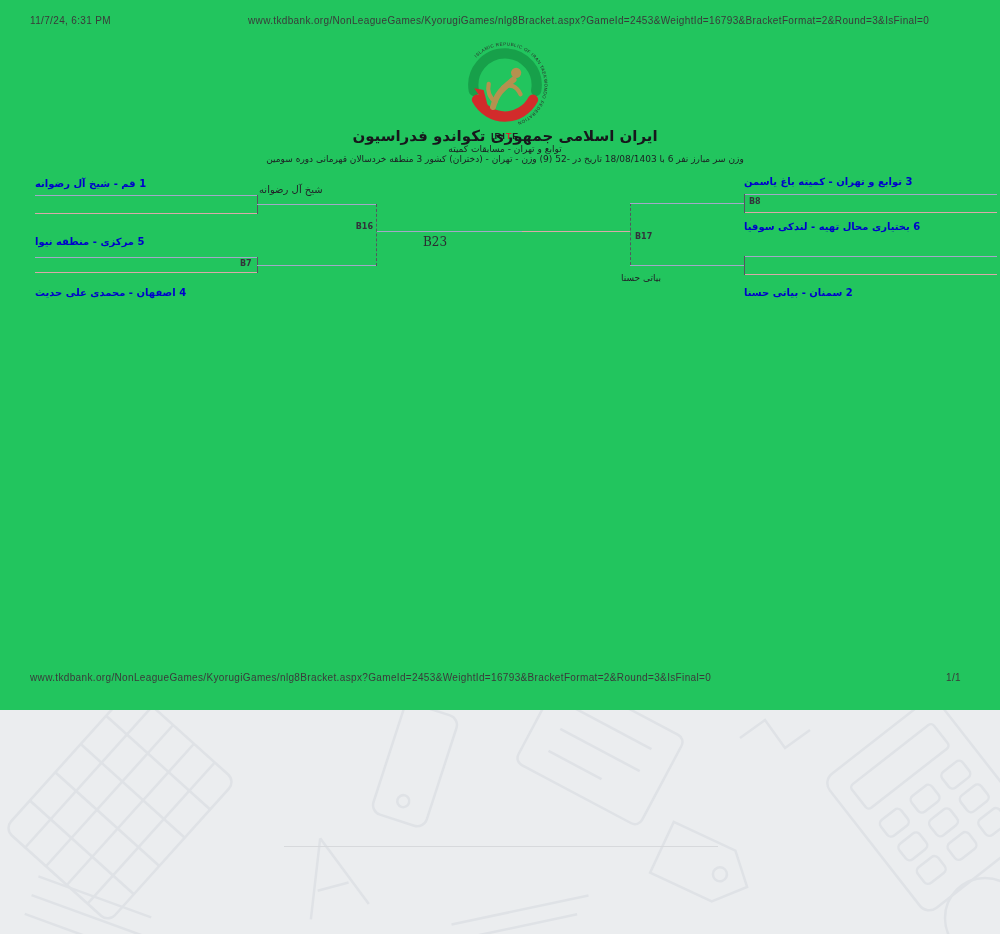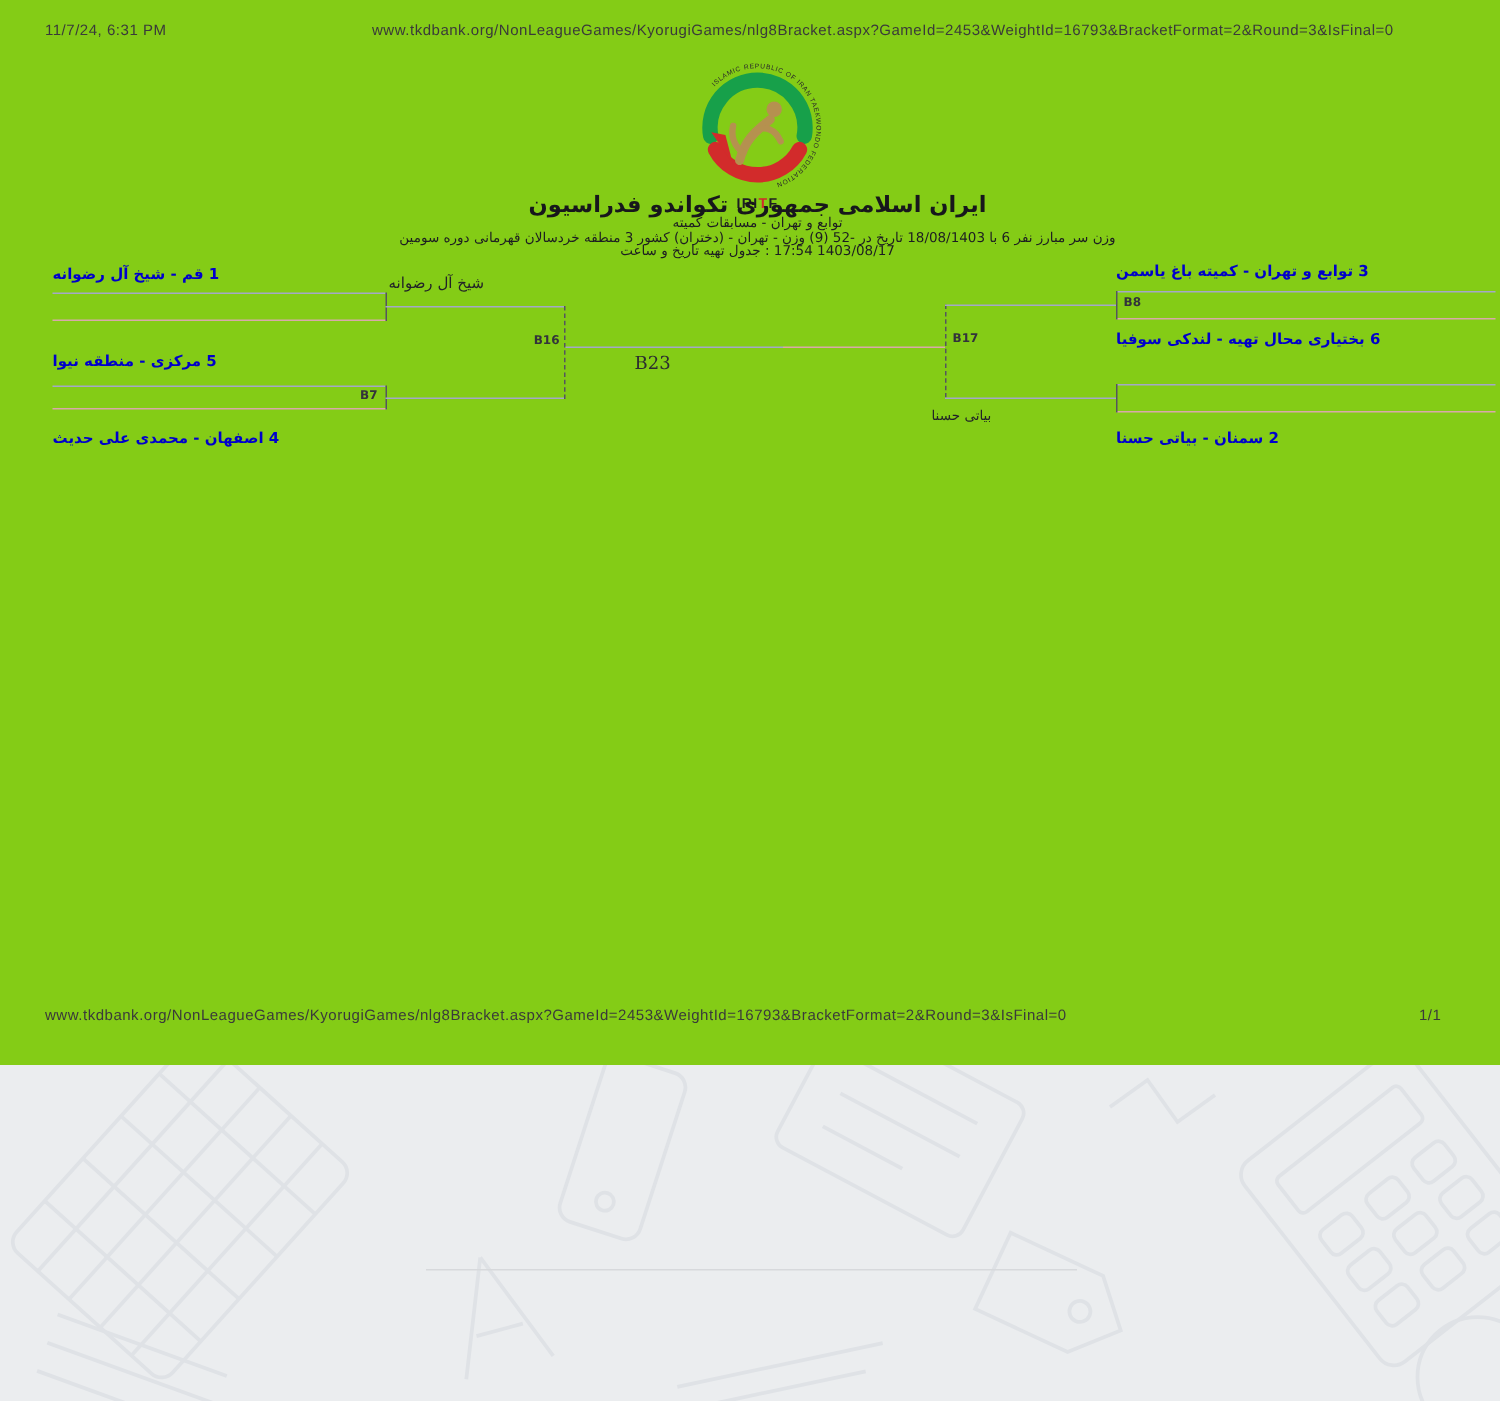--- a/index.html
+++ b/index.html
@@ -1,16 +1,16 @@
 <!DOCTYPE html>
 <html><head>
 <meta charset="utf-8">
 <style>
   html,body{margin:0;padding:0;background:#fff;}
-  .screen{position:relative;width:1000px;height:934px;background:#84cc16;overflow:hidden;
+  .screen{position:relative;width:1000px;height:934px;background:#22c55e;overflow:hidden;
           font-family:"Liberation Sans",sans-serif;}
   
   .print-meta{position:absolute;font-size:10px;color:#3a3a3a;letter-spacing:.35px;white-space:nowrap;}
   
   .center-band{position:absolute;left:10px;width:990px;text-align:center;}
   .fa{font-family:"DejaVu Sans",sans-serif;direction:ltr;unicode-bidi:embed;}
   .doc-title{font-size:15px;font-weight:bold;color:#17171c;}
   .doc-sub{font-size:9px;font-weight:normal;color:#1c1c22;}
   
   .hline{position:absolute;height:1px;}
@@ -51,21 +51,20 @@
       <path d="M 39,70 C 32,65 29,57 31,49" stroke="#b5914f" stroke-width="5" fill="none" stroke-linecap="round"></path>
       <path d="M 48,53 C 56,48 64,52 68,61" stroke="#b5914f" stroke-width="5" fill="none" stroke-linecap="round"></path>
       <circle cx="63" cy="36" r="6" fill="#b5914f"></circle>
     </g>
     <text x="50" y="113" font-size="11" font-weight="bold" letter-spacing="1" text-anchor="middle" fill="#1d1d22"><tspan>IRI</tspan><tspan fill="#d22b2b">T</tspan><tspan>F</tspan></text>
   </svg>
 
   <div class="center-band doc-title fa" style="top:127px;"><bdi>فدراسیون</bdi> <bdi>تکواندو</bdi> <bdi>جمهوری</bdi> <bdi>اسلامی</bdi> <bdi>ایران</bdi></div>
   <div class="center-band doc-sub fa" style="top:144px;"><bdi>کمیته</bdi> <bdi>مسابقات</bdi> <bdi>-</bdi> <bdi>تهران</bdi> <bdi>و</bdi> <bdi>توابع</bdi></div>
   <div class="center-band doc-sub fa" style="top:153.5px;"><bdi>سومین</bdi> <bdi>دوره</bdi> <bdi>قهرمانی</bdi> <bdi>خردسالان</bdi> <bdi>منطقه</bdi> <bdi>3</bdi> <bdi>کشور</bdi> <bdi>(دختران)</bdi> <bdi>-</bdi> <bdi>تهران</bdi> <bdi>-</bdi> <bdi>وزن</bdi> <bdi>(9)</bdi> <bdi>52-</bdi> <bdi>در</bdi> <bdi>تاریخ</bdi> <bdi>18/08/1403</bdi> <bdi>با</bdi> <bdi>6</bdi> <bdi>نفر</bdi> <bdi>مبارز</bdi> <bdi>سر</bdi> <bdi>وزن</bdi></div>
-  <div class="center-band doc-sub fa" style="top:163px;"><bdi>ساعت</bdi> <bdi>و</bdi> <bdi>تاریخ</bdi> <bdi>تهیه</bdi> <bdi>جدول</bdi> <bdi>:</bdi> <bdi>17:54</bdi> <bdi>1403/08/17</bdi></div>
 
   <div>
 
     <a class="competitor fa" style="left:35px;top:178px;"><bdi>رضوانه</bdi> <bdi>آل</bdi> <bdi>شیخ</bdi> <bdi>-</bdi> <bdi>قم</bdi> <bdi>1</bdi></a>
     <a class="competitor fa" style="left:35px;top:236px;"><bdi>نیوا</bdi> <bdi>منطقه</bdi> <bdi>-</bdi> <bdi>مرکزی</bdi> <bdi>5</bdi></a>
     <a class="competitor fa" style="left:35px;top:287px;"><bdi>حدیث</bdi> <bdi>علی</bdi> <bdi>محمدی</bdi> <bdi>-</bdi> <bdi>اصفهان</bdi> <bdi>4</bdi></a>
     <div class="advancer fa" style="left:259px;top:184px;"><bdi>رضوانه</bdi> <bdi>آل</bdi> <bdi>شیخ</bdi></div>
 
     <div class="hline blue-l" style="left:35px;top:195px;width:222px;"></div>
     <div class="hline red-l" style="left:35px;top:213px;width:223px;"></div>
@@ -79,21 +78,21 @@
 
     <div class="dashv" style="left:376px;top:204px;height:62px;"></div>
     <div class="mlabel" style="left:347px;top:222px;width:26px;text-align:right;">B16</div>
     <div class="mlabel" style="left:240px;top:259px;">B7</div>
 
     <div class="hline blue-l" style="left:377px;top:231px;width:145px;"></div>
     <div class="hline red-l" style="left:522px;top:231px;width:108px;"></div>
     <div class="final-label" style="left:423px;top:235px;">B23</div>
 
     <div class="dashv" style="left:630px;top:203px;height:62px;"></div>
-    <div class="mlabel" style="left:635px;top:221px;text-align:center;">B17</div>
+    <div class="mlabel" style="left:635px;top:232px;text-align:center;">B17</div>
     <div class="mlabel" style="left:749px;top:197px;">B8</div>
 
     <a class="competitor fa" style="left:744px;top:176px;"><bdi>یاسمن</bdi> <bdi>باغ</bdi> <bdi>کمیته</bdi> <bdi>-</bdi> <bdi>تهران</bdi> <bdi>و</bdi> <bdi>توابع</bdi> <bdi>3</bdi></a>
     <a class="competitor fa" style="left:744px;top:221px;"><bdi>سوفیا</bdi> <bdi>لندکی</bdi> <bdi>-</bdi> <bdi>تهیه</bdi> <bdi>محال</bdi> <bdi>بختیاری</bdi> <bdi>6</bdi></a>
     <a class="competitor fa" style="left:744px;top:287px;"><bdi>حسنا</bdi> <bdi>بیاتی</bdi> <bdi>-</bdi> <bdi>سمنان</bdi> <bdi>2</bdi></a>
     <div class="advancer fa" style="left:621px;top:273px;font-size:9px;"><bdi>حسنا</bdi> <bdi>بیاتی</bdi></div>
 
     <div class="hline blue-l" style="left:744px;top:194px;width:253px;"></div>
     <div class="hline red-l" style="left:744px;top:212px;width:253px;"></div>
     <div class="vbar" style="left:744px;top:194px;height:19px;"></div>

